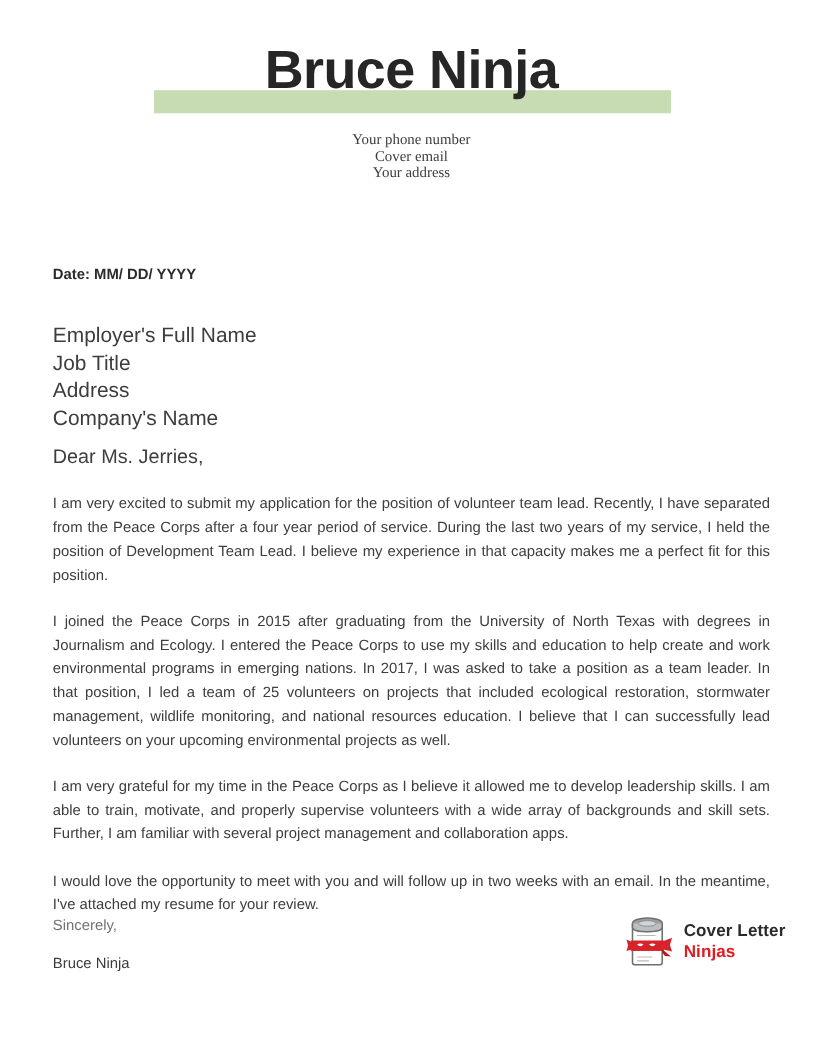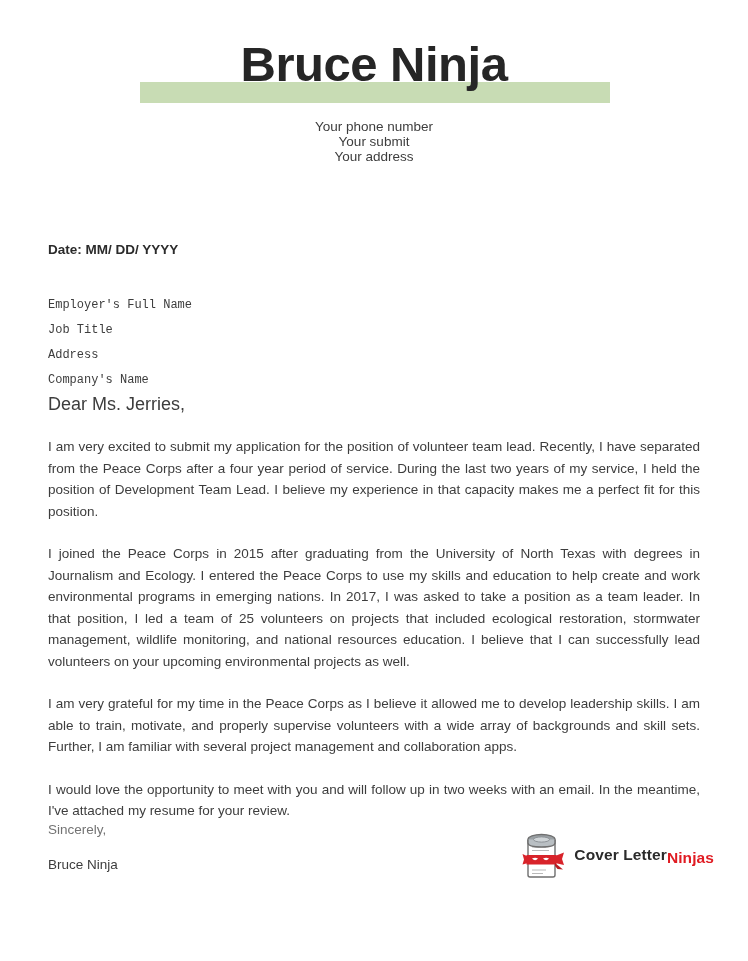--- a/index.html
+++ b/index.html
@@ -50,20 +50,21 @@
     font-family: "Liberation Sans", sans-serif;
   }
 
   
   .contact {
     margin-top: 8px;
     text-align: center;
     font-size: 13.5px;
     line-height: 14.8px;
     color: #3d3d3d;
+    font-family: Liberation Serif, serif;
   }
   .contact div {
     padding: 0;
   }
 
   
   .content {
     position: absolute;
     left: 48px;
     top: 198px;
@@ -72,25 +73,24 @@
 
   .date-line {
     font-size: 13.5px;
     font-weight: bold;
     color: #2b2b2b;
     margin-bottom: 36px;
     margin-top: 44px;
   }
 
   .recipient {
-    font-size: 12px;
+    font-size: 19px;
     line-height: 25px;
     color: #3d3d3d;
-    margin-bottom: 1px;
-    font-family: Liberation Mono, monospace;
+    margin-bottom: 12px;
   }
   .recipient div { padding: 0; }
 
   .salutation {
     font-size: 18px;
     color: #3d3d3d;
     margin-bottom: 21px;
   }
 
   .para {
@@ -122,21 +122,21 @@
     gap: 9px;
   }
   .logo-mark {
     width: 46px;
     height: 48px;
     flex: 0 0 auto;
     display: block;
   }
   .logo-text {
     display: flex;
-    flex-direction: row;
+    flex-direction: column;
     justify-content: flex-start;
     line-height: 1;
   }
   .logo-line1 {
     font-size: 15.5px;
     font-weight: bold;
     color: #2b2b2b;
     letter-spacing: 0.1px;
   }
   .logo-line2 {
@@ -152,21 +152,21 @@
 
 <div class="page">
 
   <div class="header">
     <div class="name-bar"></div>
     <div class="name">Bruce Ninja</div>
   </div>
 
   <div class="contact">
     <div>Your phone number</div>
-    <div>Your submit</div>
+    <div>Cover email</div>
     <div>Your address</div>
   </div>
 
   <div class="content">
 
     <div class="date-line">Date: MM/ DD/ YYYY</div>
 
     <div class="recipient">
       <div>Employer's Full Name</div>
       <div>Job Title</div>

